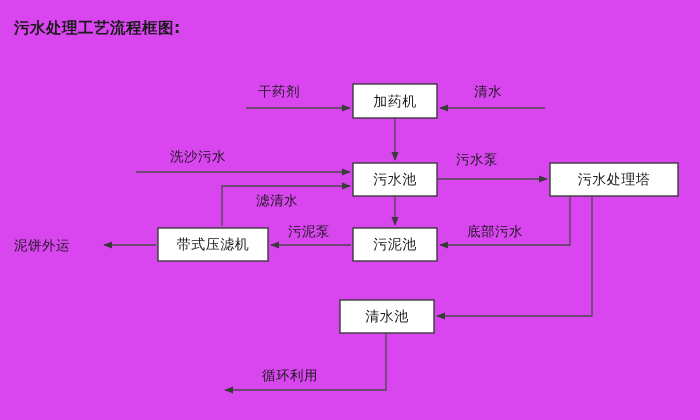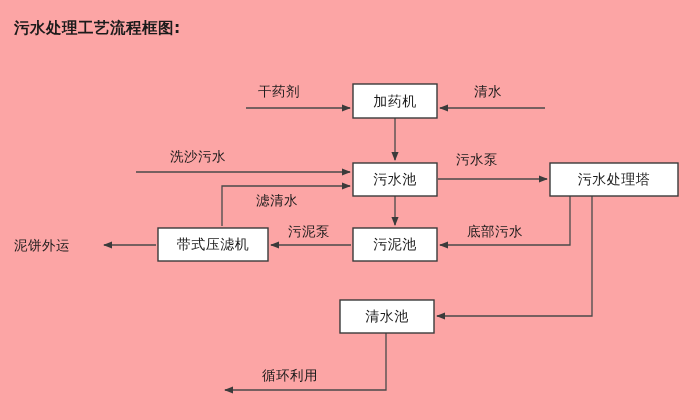--- a/index.html
+++ b/index.html
@@ -4,21 +4,21 @@
 <style>
   html, body {
     margin: 0;
     padding: 0;
     background: #ffffff;
   }
   #page {
     position: relative;
     width: 700px;
     height: 420px;
-    background: #fca5a5;
+    background: #d946ef;
     overflow: hidden;
     font-family: "DejaVu Sans", "Liberation Sans", sans-serif;
   }
   #diagram-title {
     position: absolute;
     left: 14px;
     top: 18px;
     font-size: 15.5px;
     font-weight: bold;
     color: #1b1b1b;

